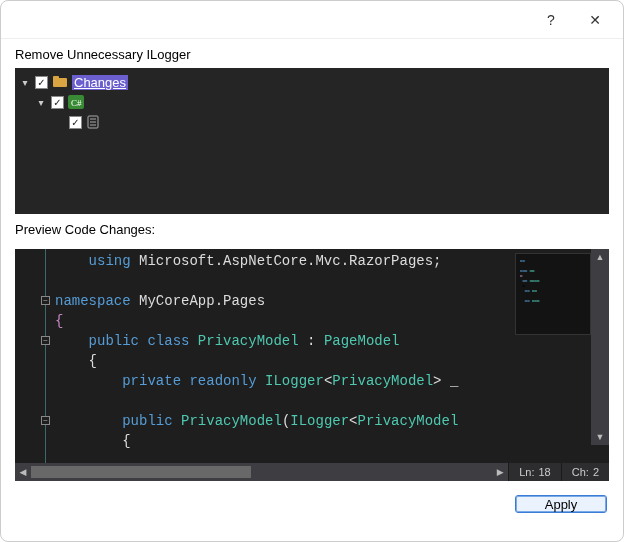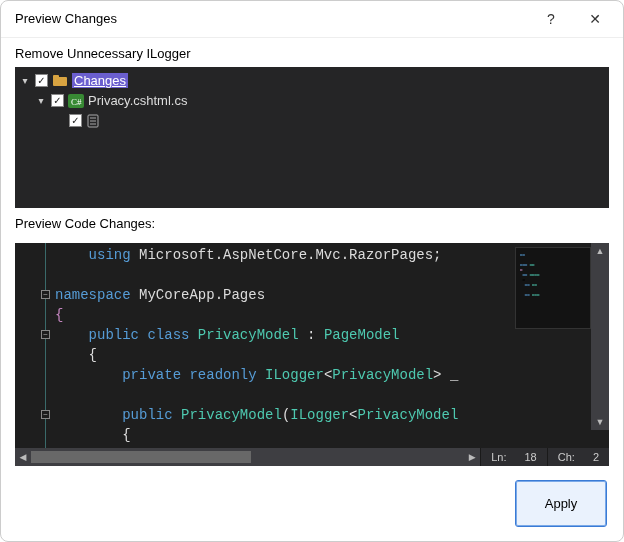--- a/index.html
+++ b/index.html
@@ -149,49 +149,48 @@
   flex:1; height:18px; background:#3e3e42; position:relative;
   display:flex; align-items:center;
 }
 .hscroll .arrow { width:16px; text-align:center; color:#bbb; font-size:9px; }
 .hscroll .thumb {
   position:absolute; left:16px; width:220px; height:12px; top:3px;
   background:#686868;
 }
 .status-seg {
   padding: 0 10px; border-left:1px solid #1a1a1a; height:100%;
-  display:flex; align-items:center; gap:18px;
+  display:flex; align-items:center; gap:4px;
 }
 
 .button-row {
   display:flex;
   justify-content:flex-end;
   gap:10px;
   padding: 14px 16px;
 }
 .button-row button {
-  width:92px; height:47px;
+  width:92px; height:18px;
   font-size:13px;
   border:1px solid #bbb;
   background:#fff;
   border-radius:3px;
   cursor:pointer;
 }
 .button-row button.primary {
   border:1px solid #3a7bd5;
   background:#eaf2fd;
   color:#000;
   box-shadow: inset 0 0 0 1px #7aa9e8;
 }
 </style>
 </head>
 <body>
 
 <div class="titlebar">
-  <div class="title">Preview Changes</div>
   <div class="spacer"></div>
   <div class="btn">?</div>
   <div class="btn">✕</div>
 </div>
 
 <div class="section-label">Remove Unnecessary ILogger</div>
 
 <div class="tree-panel">
   <div class="tree-row">
     <span class="twisty">▾</span>
@@ -206,21 +205,20 @@
   </div>
   <div class="tree-row indent-1">
     <span class="twisty">▾</span>
     <span class="checkbox">✓</span>
     <span class="cs-icon">
       <svg width="16" height="14">
           <rect width="16" height="14" rx="2" fill="#388a34"></rect>
           <text x="3" y="11" font-size="9" fill="#fff" font-family="Segoe UI">C#</text>
         </svg>
     </span>
-    <span class="node-text">Privacy.cshtml.cs</span>
   </div>
   <div class="tree-row indent-2">
     <span class="twisty">&nbsp;</span>
     <span class="checkbox">✓</span>
     <span class="doc-icon">
       <svg width="14" height="14">
           <rect x="2" y="1" width="10" height="12" rx="1" fill="none" stroke="#aaa"></rect>
           <line x1="4" y1="4" x2="10" y2="4" stroke="#aaa"></line>
           <line x1="4" y1="7" x2="10" y2="7" stroke="#aaa"></line>
           <line x1="4" y1="10" x2="10" y2="10" stroke="#aaa"></line>

